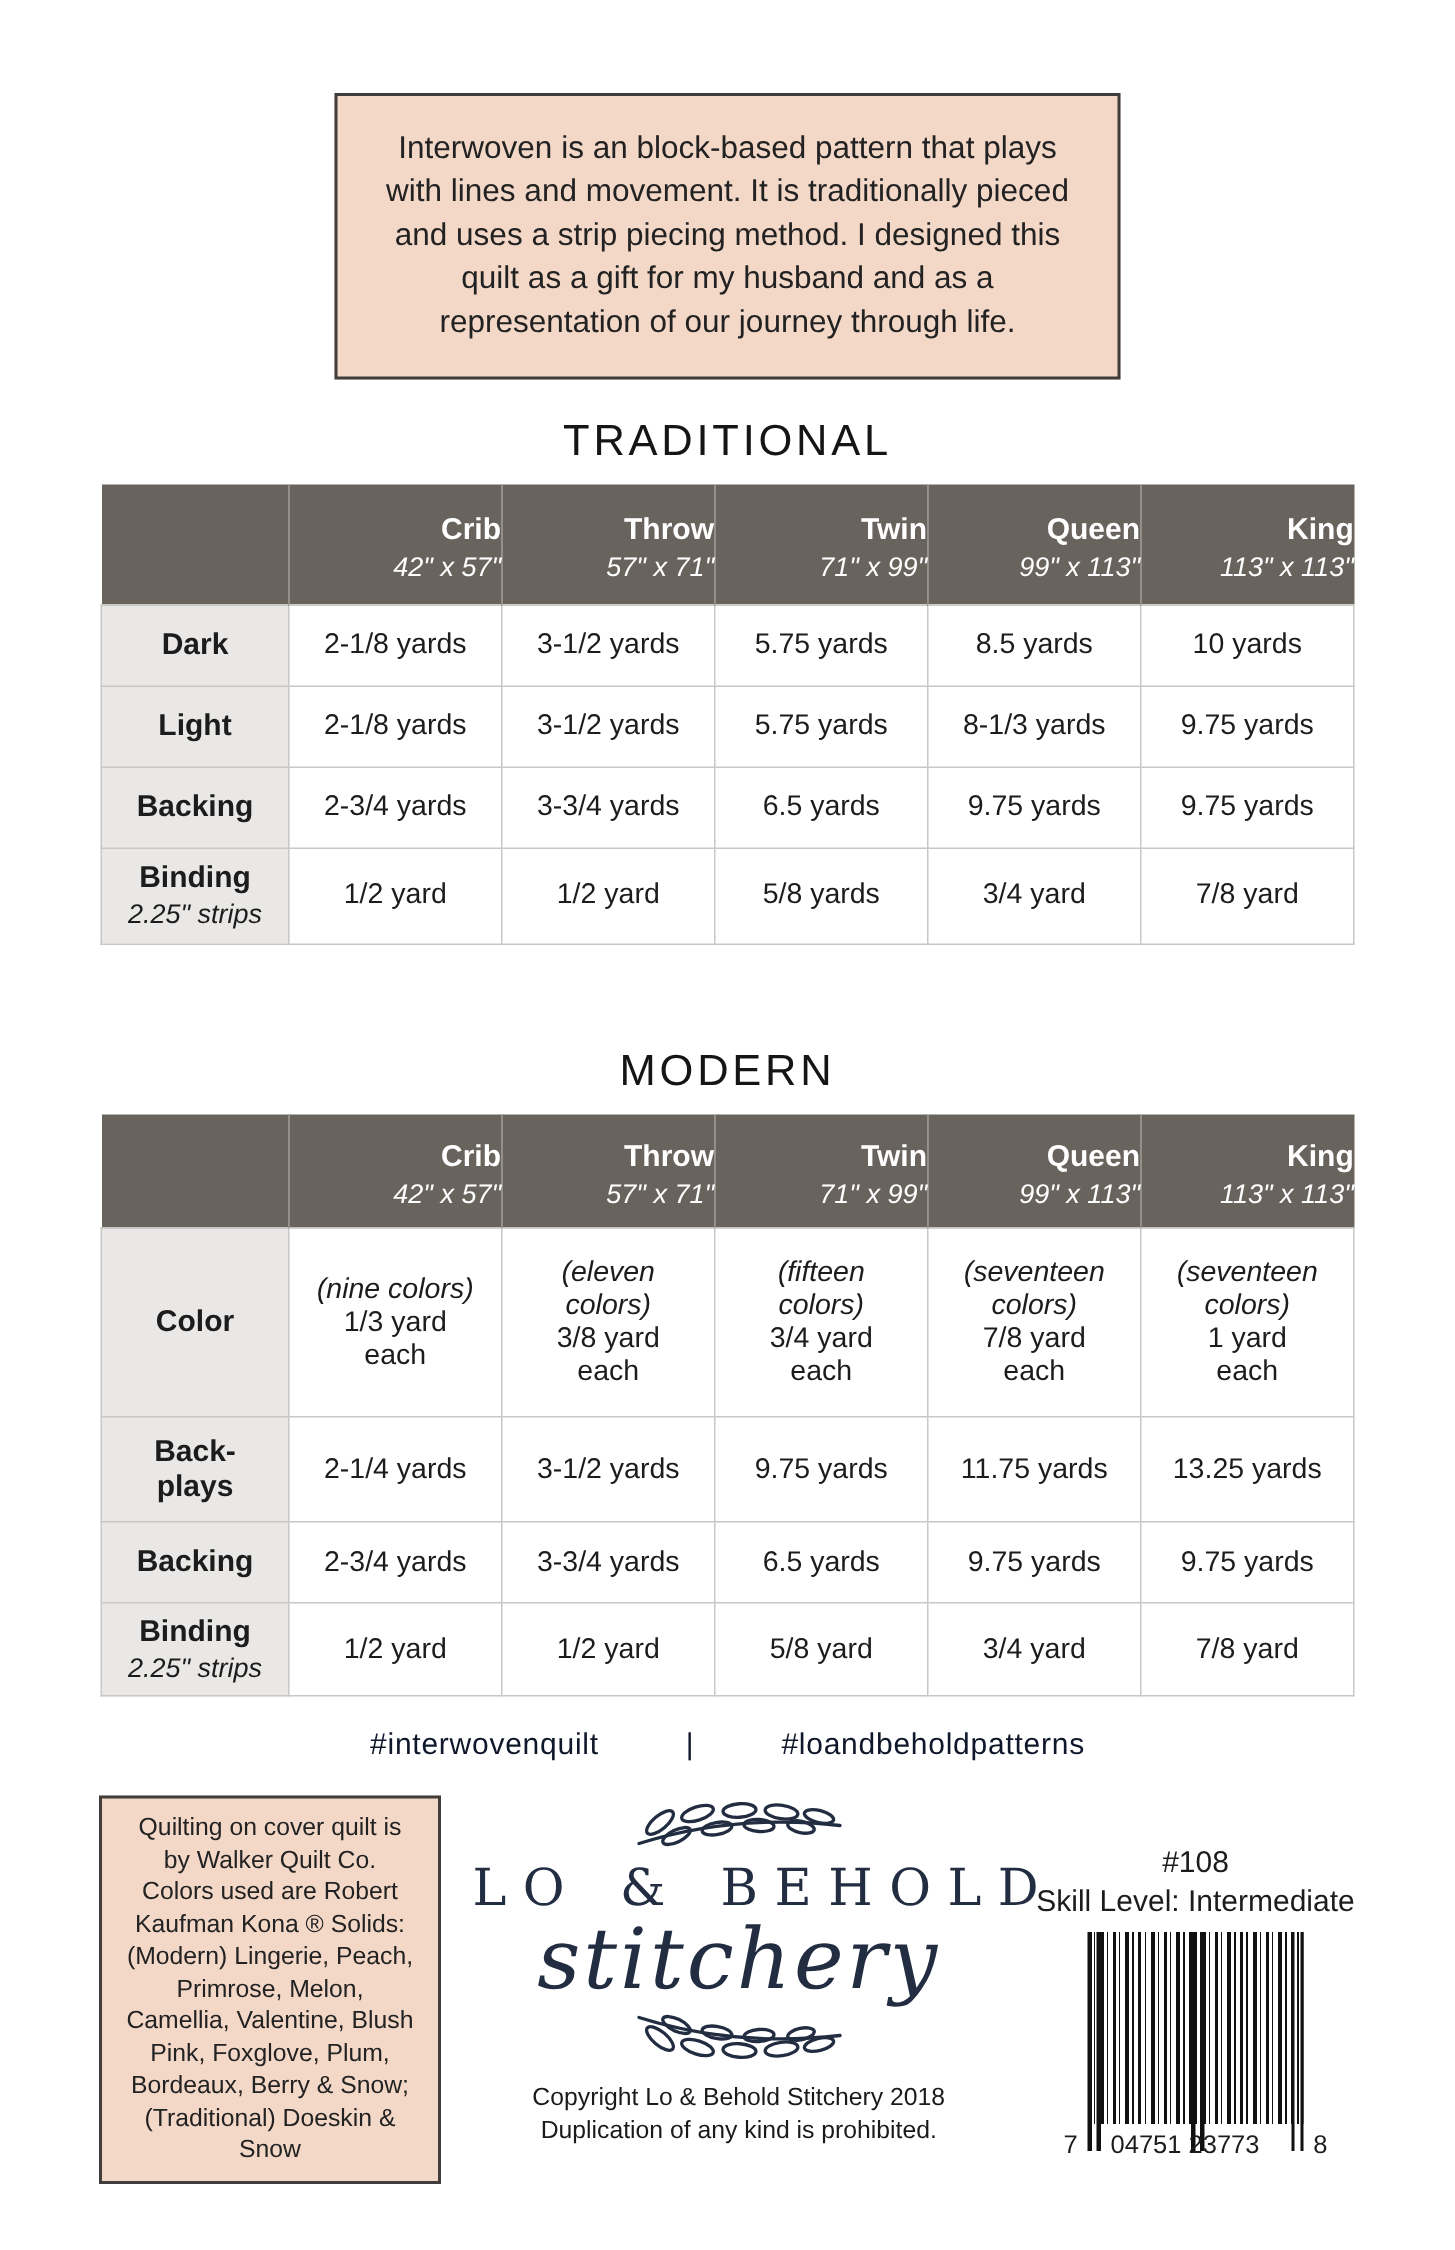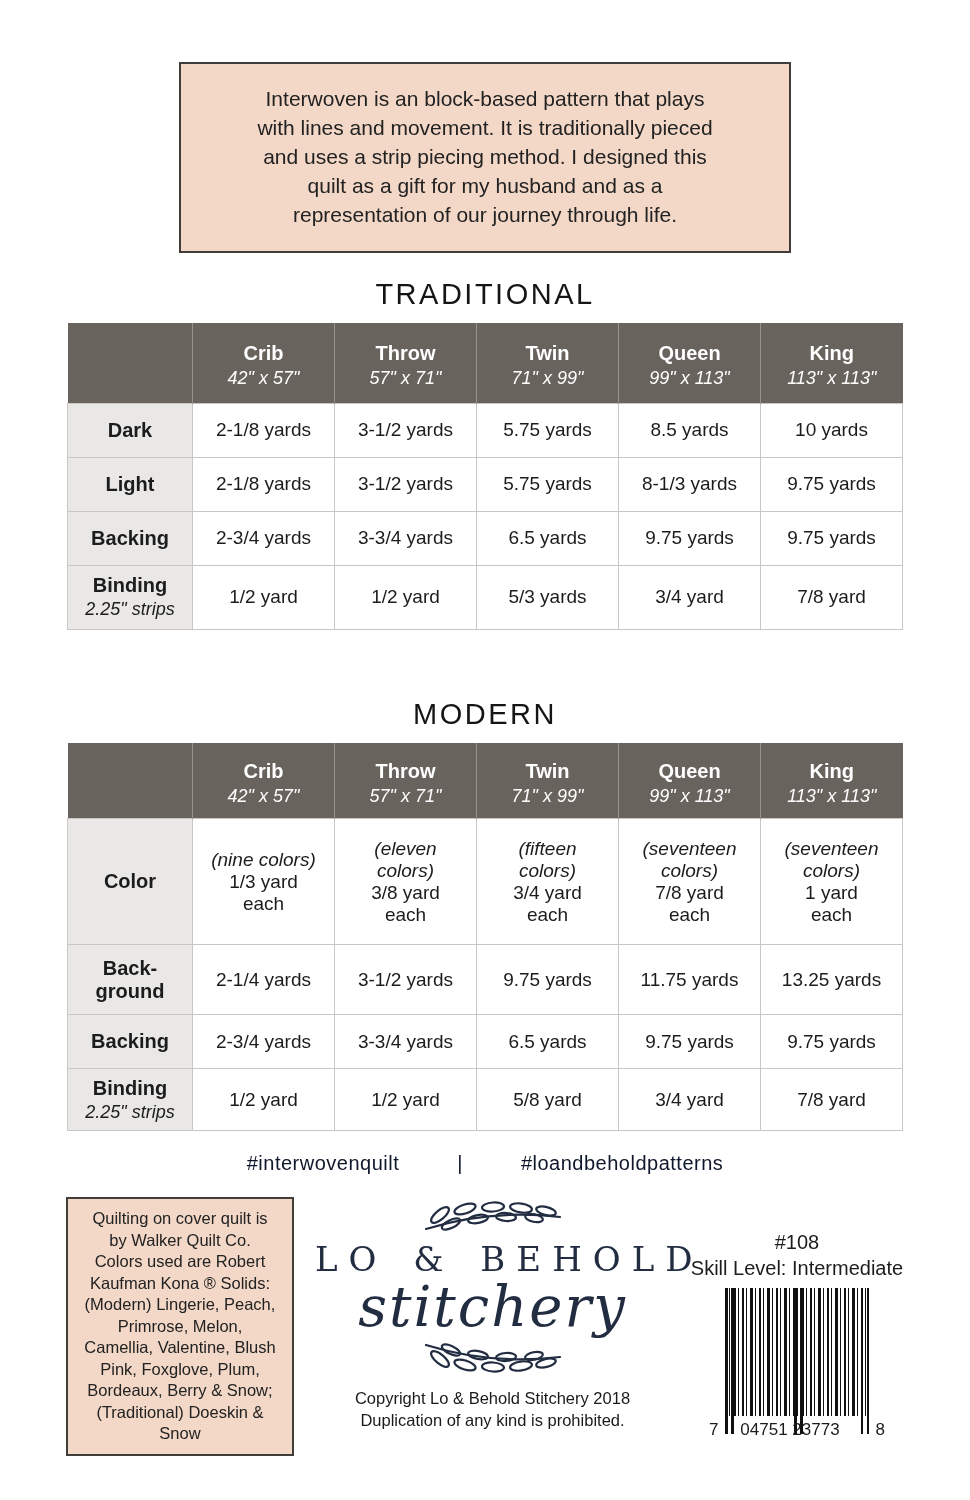--- a/index.html
+++ b/index.html
@@ -7,21 +7,21 @@
   body {
     height: 1500px;
     overflow: hidden;
     font-family: "Liberation Sans", sans-serif;
     color: #1c1c1c;
   }
   .pl { white-space: pre-line; }
 
   
   .intro-box {
-    width: 612px;
+    width: 524px;
     margin: 62px auto 0;
     border: 2px solid #413d3a;
     background: #f3d8c8;
     padding: 20px 8px 22px;
     text-align: center;
     font-size: 21px;
     line-height: 29px;
     color: #222;
   }
 
@@ -43,20 +43,21 @@
     border-collapse: collapse;
     table-layout: fixed;
   }
   .t-mod-table { margin-top: 14px; }
   table.yardage th {
     background: #69635e;
     color: #ffffff;
     border-left: 1px solid #96918c;
     vertical-align: middle;
     padding-top: 6px;
+    text-align: right;
   }
   table.yardage th:first-child { border-left: none; }
   .cname { font-size: 20px; font-weight: bold; }
   .csize { font-size: 18px; font-style: italic; font-weight: 400; margin-top: 3px; }
   table.yardage td {
     border: 1px solid #c9c7c4;
     text-align: center;
     vertical-align: middle;
     font-size: 19px;
     background: #ffffff;
@@ -245,21 +246,21 @@
     <td>2-3/4 yards</td>
     <td>3-3/4 yards</td>
     <td>6.5 yards</td>
     <td>9.75 yards</td>
     <td>9.75 yards</td>
   </tr>
   <tr class="hr-binding">
     <td class="rowlabel"><span>Binding</span><span class="sublabel">2.25" strips</span></td>
     <td>1/2 yard</td>
     <td>1/2 yard</td>
-    <td>5/3 yards</td>
+    <td>5/8 yards</td>
     <td>3/4 yard</td>
     <td>7/8 yard</td>
   </tr>
 </tbody>
   </table>
 
 <h1 class="section-title t-mod">MODERN</h1>
 
 <table class="yardage t-mod-table">
   <colgroup>
@@ -321,21 +322,21 @@
         </td>
     <td>
           <span class="note pl">(seventeen
 colors)</span>
           <span class="cellval pl">1 yard
 each</span>
         </td>
   </tr>
   <tr class="hr-bg">
     <td class="rowlabel pl">Back-
-ground</td>
+plays</td>
     <td>2-1/4 yards</td>
     <td>3-1/2 yards</td>
     <td>9.75 yards</td>
     <td>11.75 yards</td>
     <td>13.25 yards</td>
   </tr>
   <tr class="hr-std">
     <td class="rowlabel">Backing</td>
     <td>2-3/4 yards</td>
     <td>3-3/4 yards</td>

